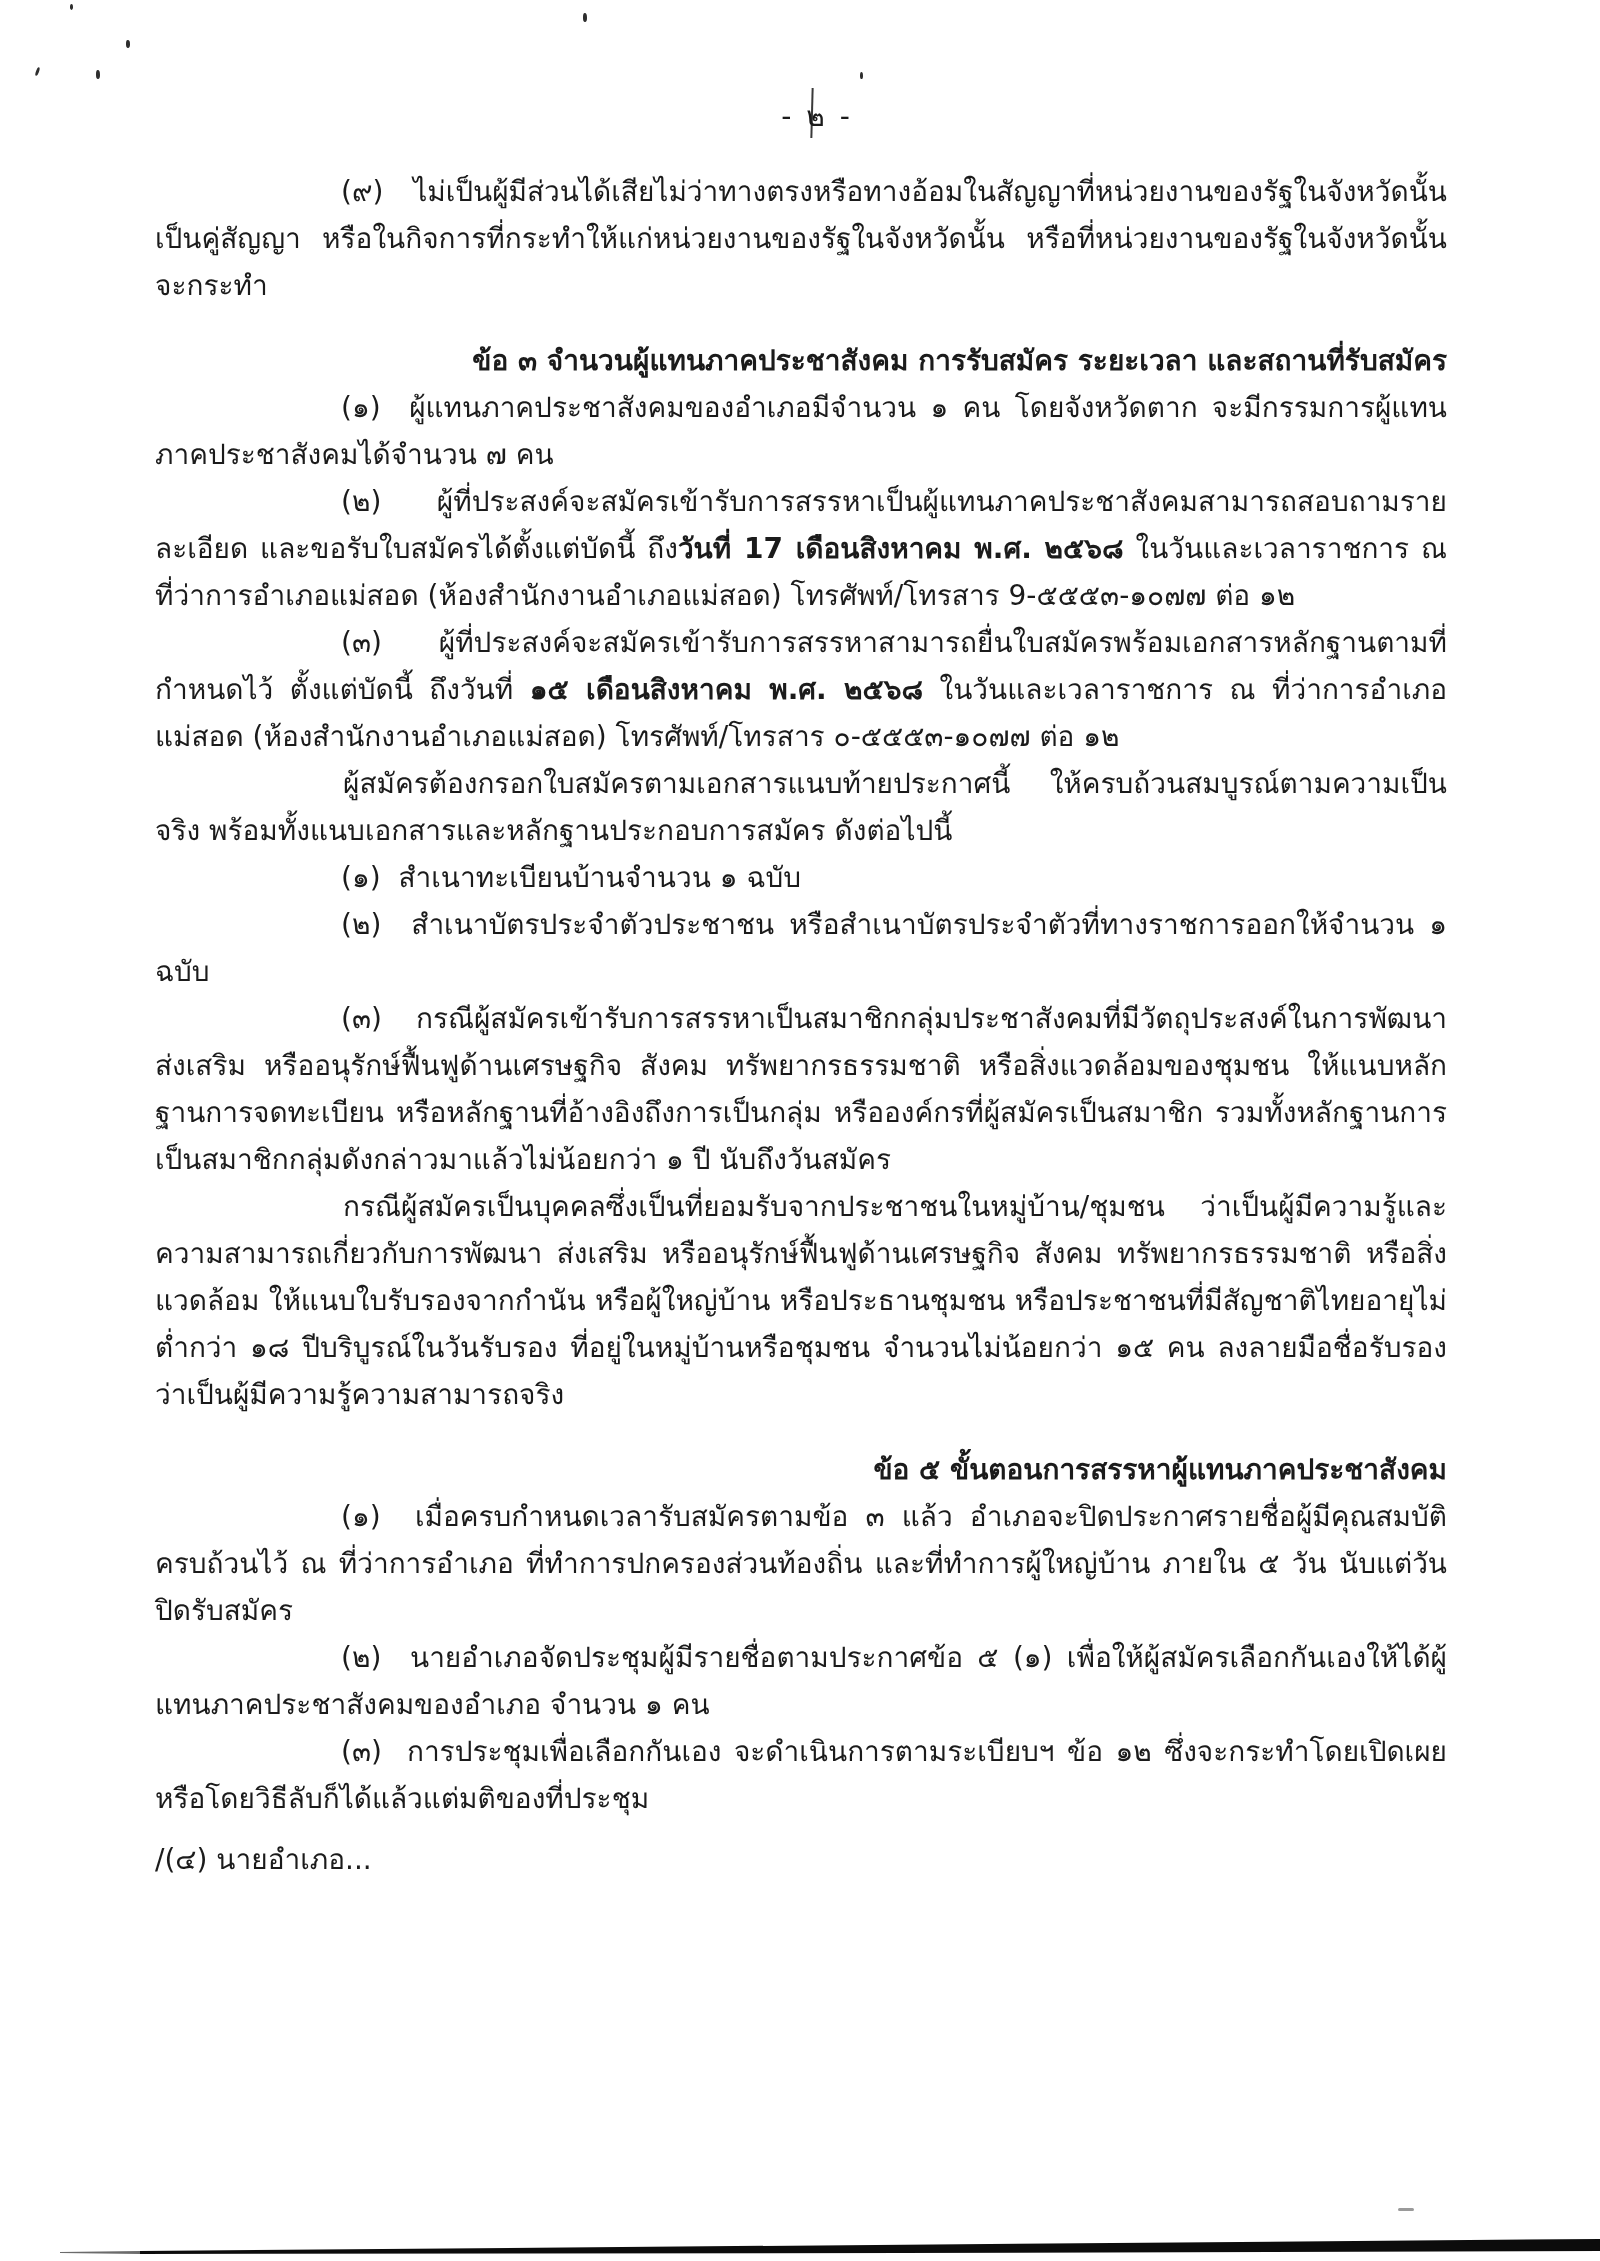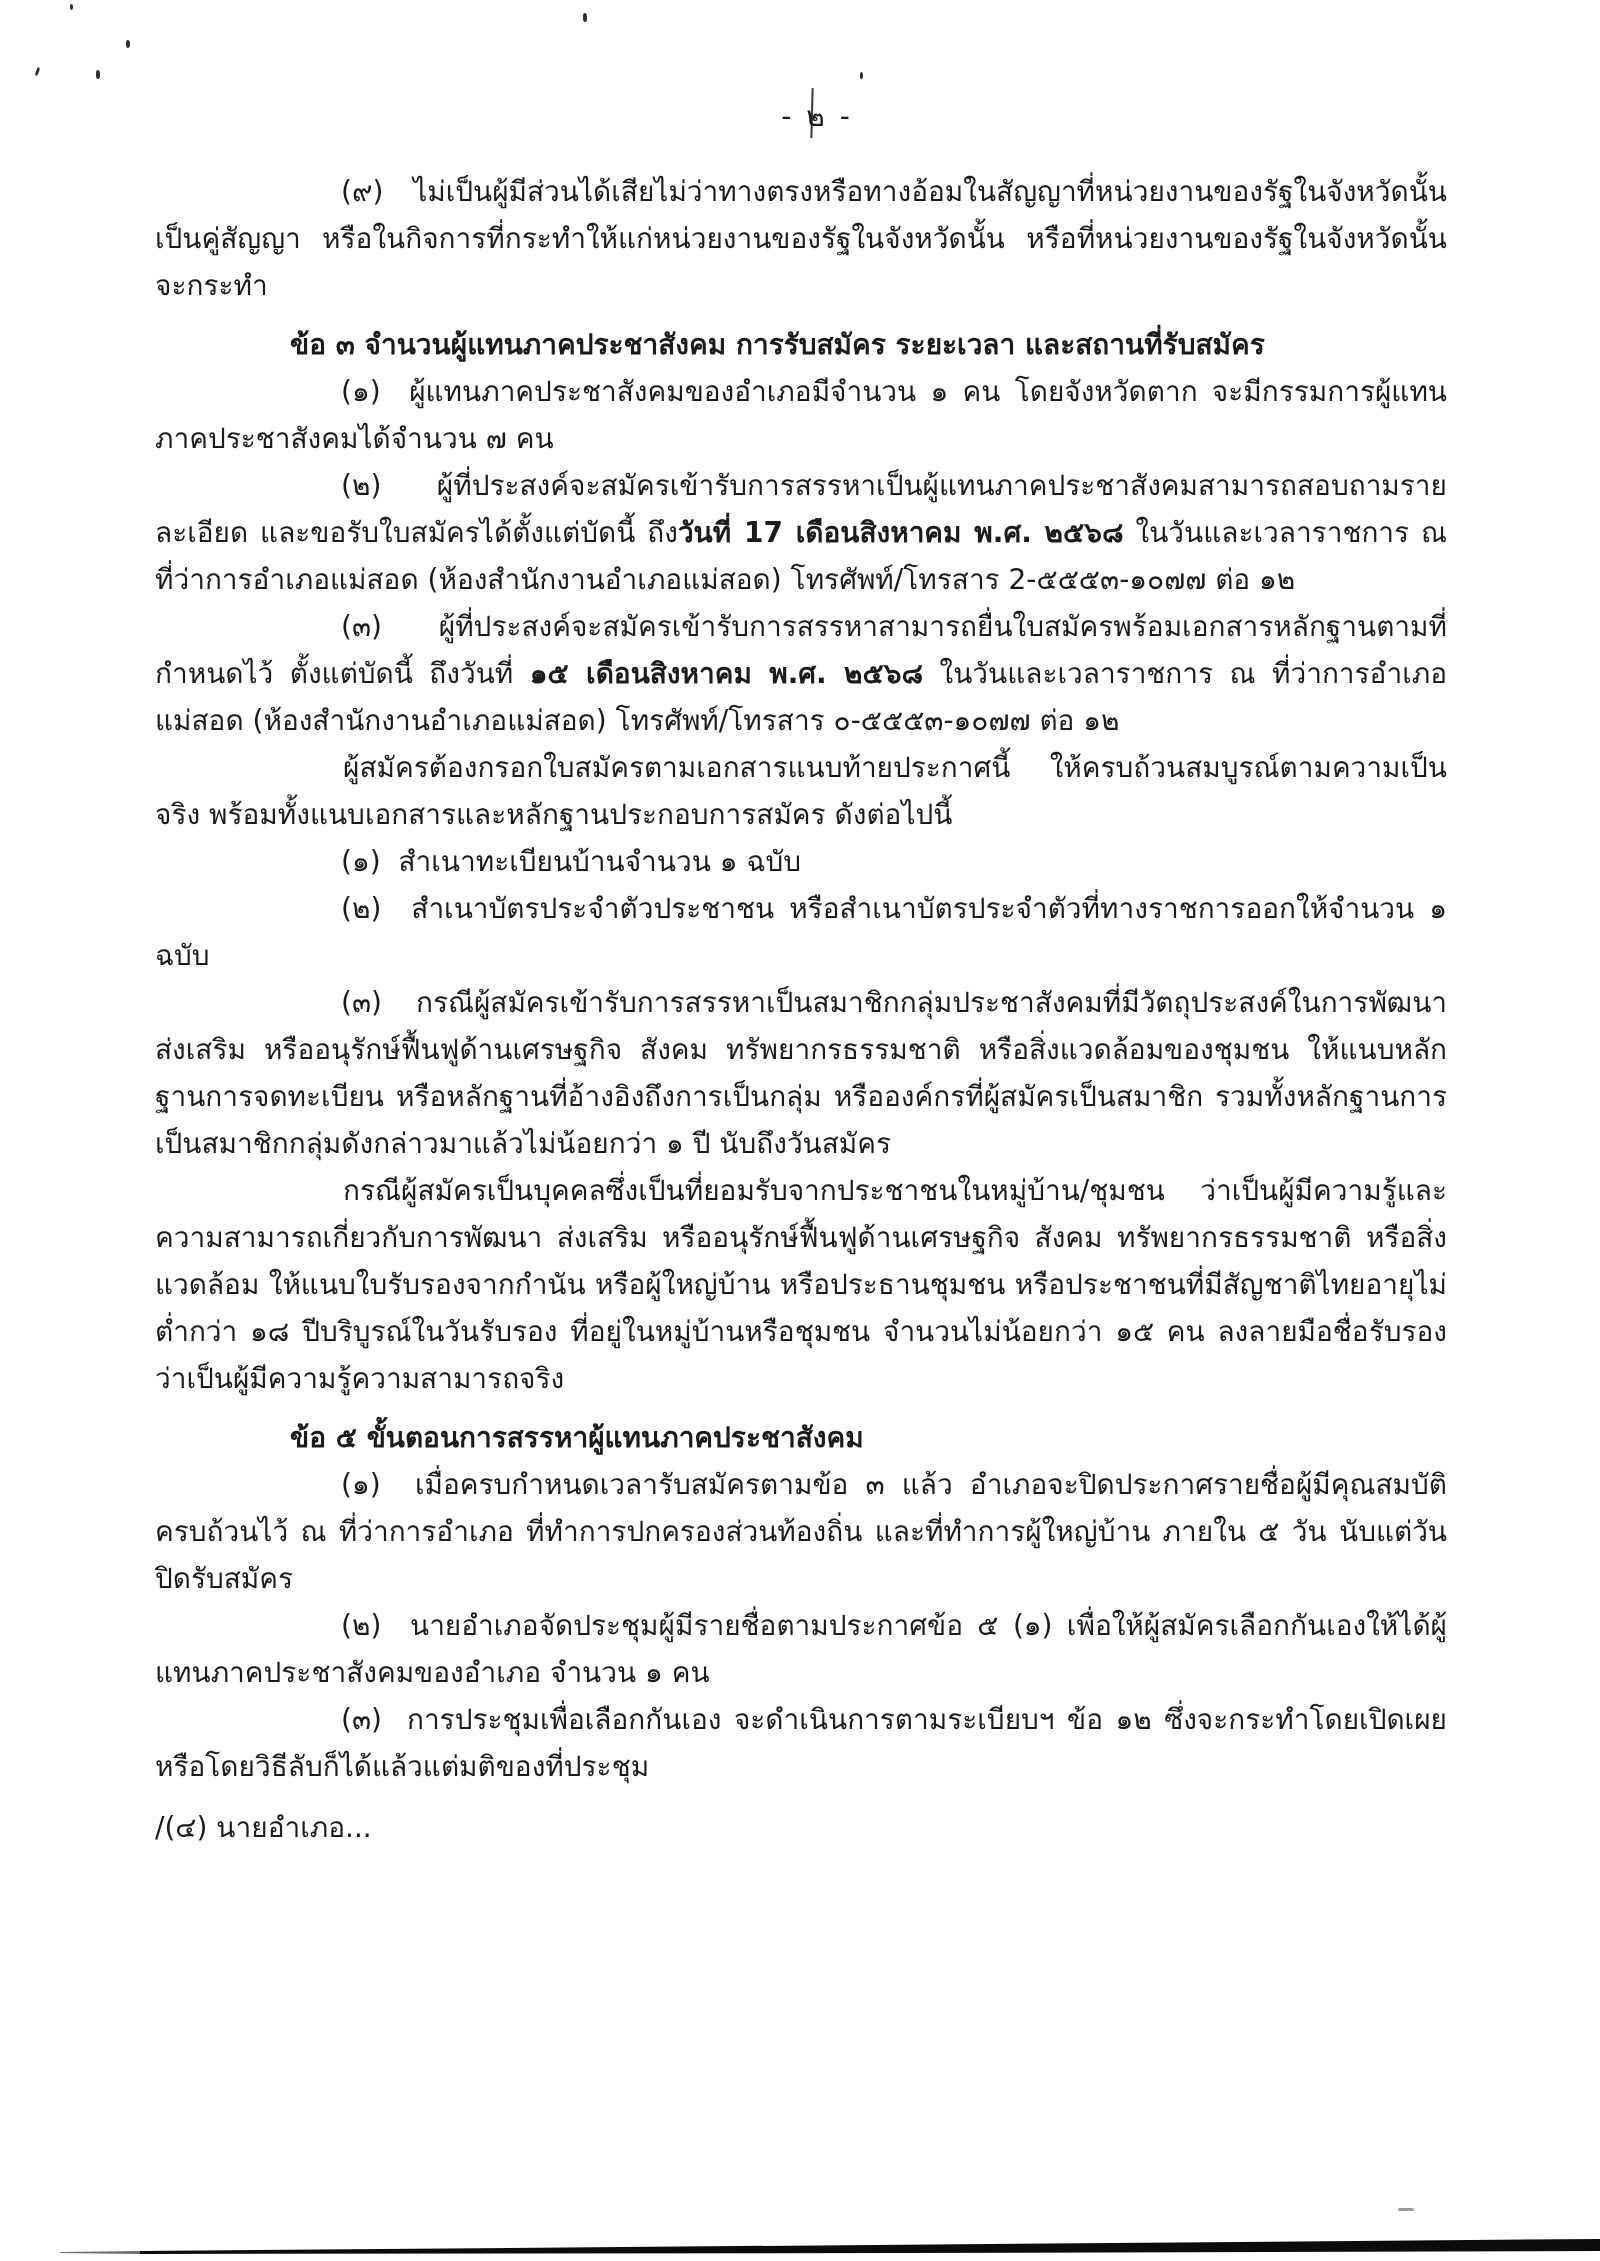--- a/index.html
+++ b/index.html
@@ -38,22 +38,22 @@
     text-justify: inter-word;
   }
   .content p {
     margin: 0;
     text-indent: 186px;
     padding: 0;
   }
   .content p.header {
     font-weight: 700;
     text-indent: 135px;
-    text-align: left;
-    margin-top: 12px;
+    text-align: right;
+    margin-top: 28px;
   }
   .content p.body { text-indent: 188px; }
   .content p.marker {
     text-align: left;
     text-indent: 0;
     margin-top: 14px;
     padding-right: 26px;
   }
   .content .b { font-weight: 700; }
 
@@ -102,21 +102,21 @@
   <div class="speck s5"></div>
   <div class="speck s6"></div>
   <div class="vline"></div>
 
   <div class="pagenum">- ๒ -</div>
 
   <div class="content" id="doc-body">
       <p class="item"><span>(๙)&nbsp; ไม่เป็นผู้มีส่วนได้เสียไม่ว่าทางตรงหรือทางอ้อมในสัญญาที่หน่วยงานของรัฐ​ในจังหวัดนั้น เป็นคู่สัญญา หรือในกิจการที่กระทำให้แก่หน่วยงานของรัฐในจังหวัดนั้น หรือที่หน่วยงานของรัฐ​ในจังหวัดนั้นจะกระทำ</span></p>
       <p class="header"><span class="b">ข้อ ๓ จำนวนผู้แทนภาคประชาสังคม การรับสมัคร ระยะเวลา และสถานที่รับสมัคร</span></p>
       <p class="item"><span>(๑)&nbsp; ผู้แทนภาคประชาสังคมของอำเภอมีจำนวน ๑ คน โดยจังหวัดตาก จะมีกรรมการ​ผู้แทนภาคประชาสังคมได้จำนวน ๗ คน</span></p>
-      <p class="item"><span>(๒)&nbsp; ผู้ที่ประสงค์จะสมัครเข้ารับการสรรหาเป็นผู้แทนภาคประชาสังคมสามารถ​สอบถามรายละเอียด และขอรับใบสมัครได้ตั้งแต่บัดนี้ ถึง</span><span class="b">วันที่ 17 เดือนสิงหาคม พ.ศ. ๒๕๖๘</span><span> ในวันและ​เวลาราชการ ณ ที่ว่าการอำเภอแม่สอด (ห้องสำนักงานอำเภอแม่สอด) โทรศัพท์/โทรสาร 2-๕๕๕๓-๑๐๗๗ ต่อ ๑๒</span></p>
+      <p class="item"><span>(๒)&nbsp; ผู้ที่ประสงค์จะสมัครเข้ารับการสรรหาเป็นผู้แทนภาคประชาสังคมสามารถ​สอบถามรายละเอียด และขอรับใบสมัครได้ตั้งแต่บัดนี้ ถึง</span><span class="b">วันที่ 17 เดือนสิงหาคม พ.ศ. ๒๕๖๘</span><span> ในวันและ​เวลาราชการ ณ ที่ว่าการอำเภอแม่สอด (ห้องสำนักงานอำเภอแม่สอด) โทรศัพท์/โทรสาร 9-๕๕๕๓-๑๐๗๗ ต่อ ๑๒</span></p>
       <p class="item"><span>(๓)&nbsp; ผู้ที่ประสงค์จะสมัครเข้ารับการสรรหาสามารถยื่นใบสมัครพร้อมเอกสารหลักฐาน​ตามที่กำหนดไว้ ตั้งแต่บัดนี้ ถึงวันที่ </span><span class="b">๑๕ เดือนสิงหาคม พ.ศ. ๒๕๖๘</span><span> ในวันและเวลาราชการ ณ ที่ว่าการ​อำเภอแม่สอด (ห้องสำนักงานอำเภอแม่สอด) โทรศัพท์/โทรสาร ๐-๕๕๕๓-๑๐๗๗ ต่อ ๑๒</span></p>
       <p class="body"><span>ผู้สมัครต้องกรอกใบสมัครตามเอกสารแนบท้ายประกาศนี้ ให้ครบถ้วนสมบูรณ์ตาม​ความเป็นจริง พร้อมทั้งแนบเอกสารและหลักฐานประกอบการสมัคร ดังต่อไปนี้</span></p>
       <p class="item"><span>(๑)&nbsp; สำเนาทะเบียนบ้านจำนวน ๑ ฉบับ</span></p>
       <p class="item"><span>(๒)&nbsp; สำเนาบัตรประจำตัวประชาชน หรือสำเนาบัตรประจำตัวที่ทางราชการออกให้​จำนวน ๑ ฉบับ</span></p>
       <p class="item"><span>(๓)&nbsp; กรณีผู้สมัครเข้ารับการสรรหาเป็นสมาชิกกลุ่มประชาสังคมที่มีวัตถุประสงค์ในการ​พัฒนา ส่งเสริม หรืออนุรักษ์ฟื้นฟูด้านเศรษฐกิจ สังคม ทรัพยากรธรรมชาติ หรือสิ่งแวดล้อมของชุมชน ให้แนบ​หลักฐานการจดทะเบียน หรือหลักฐานที่อ้างอิงถึงการเป็นกลุ่ม หรือองค์กรที่ผู้สมัครเป็นสมาชิก รวมทั้ง​หลักฐานการเป็นสมาชิกกลุ่มดังกล่าวมาแล้วไม่น้อยกว่า ๑ ปี นับถึงวันสมัคร</span></p>
       <p class="body"><span>กรณีผู้สมัครเป็นบุคคลซึ่งเป็นที่ยอมรับจากประชาชนในหมู่บ้าน/ชุมชน ว่าเป็นผู้มีความรู้​และความสามารถเกี่ยวกับการพัฒนา ส่งเสริม หรืออนุรักษ์ฟื้นฟูด้านเศรษฐกิจ สังคม ทรัพยากรธรรมชาติ หรือ​สิ่งแวดล้อม ให้แนบใบรับรองจากกำนัน หรือผู้ใหญ่บ้าน หรือประธานชุมชน หรือประชาชนที่มีสัญชาติไทย​อายุไม่ต่ำกว่า ๑๘ ปีบริบูรณ์ในวันรับรอง ที่อยู่ในหมู่บ้านหรือชุมชน จำนวนไม่น้อยกว่า ๑๕ คน ลงลายมือชื่อ​รับรองว่าเป็นผู้มีความรู้ความสามารถจริง</span></p>
       <p class="header"><span class="b">ข้อ ๕ ขั้นตอนการสรรหาผู้แทนภาคประชาสังคม</span></p>
       <p class="item"><span>(๑)&nbsp; เมื่อครบกำหนดเวลารับสมัครตามข้อ ๓ แล้ว อำเภอจะปิดประกาศรายชื่อผู้มี​คุณสมบัติครบถ้วนไว้ ณ ที่ว่าการอำเภอ ที่ทำการปกครองส่วนท้องถิ่น และที่ทำการผู้ใหญ่บ้าน ภายใน ๕ วัน นับแต่วันปิดรับสมัคร</span></p>
       <p class="item"><span>(๒)&nbsp; นายอำเภอจัดประชุมผู้มีรายชื่อตามประกาศข้อ ๕ (๑) เพื่อให้ผู้สมัครเลือกกันเอง​ให้ได้ผู้แทนภาคประชาสังคมของอำเภอ จำนวน ๑ คน</span></p>
       <p class="item"><span>(๓)&nbsp; การประชุมเพื่อเลือกกันเอง จะดำเนินการตามระเบียบฯ ข้อ ๑๒ ซึ่งจะกระทำ​โดยเปิดเผยหรือโดยวิธีลับก็ได้แล้วแต่มติของที่ประชุม</span></p>

